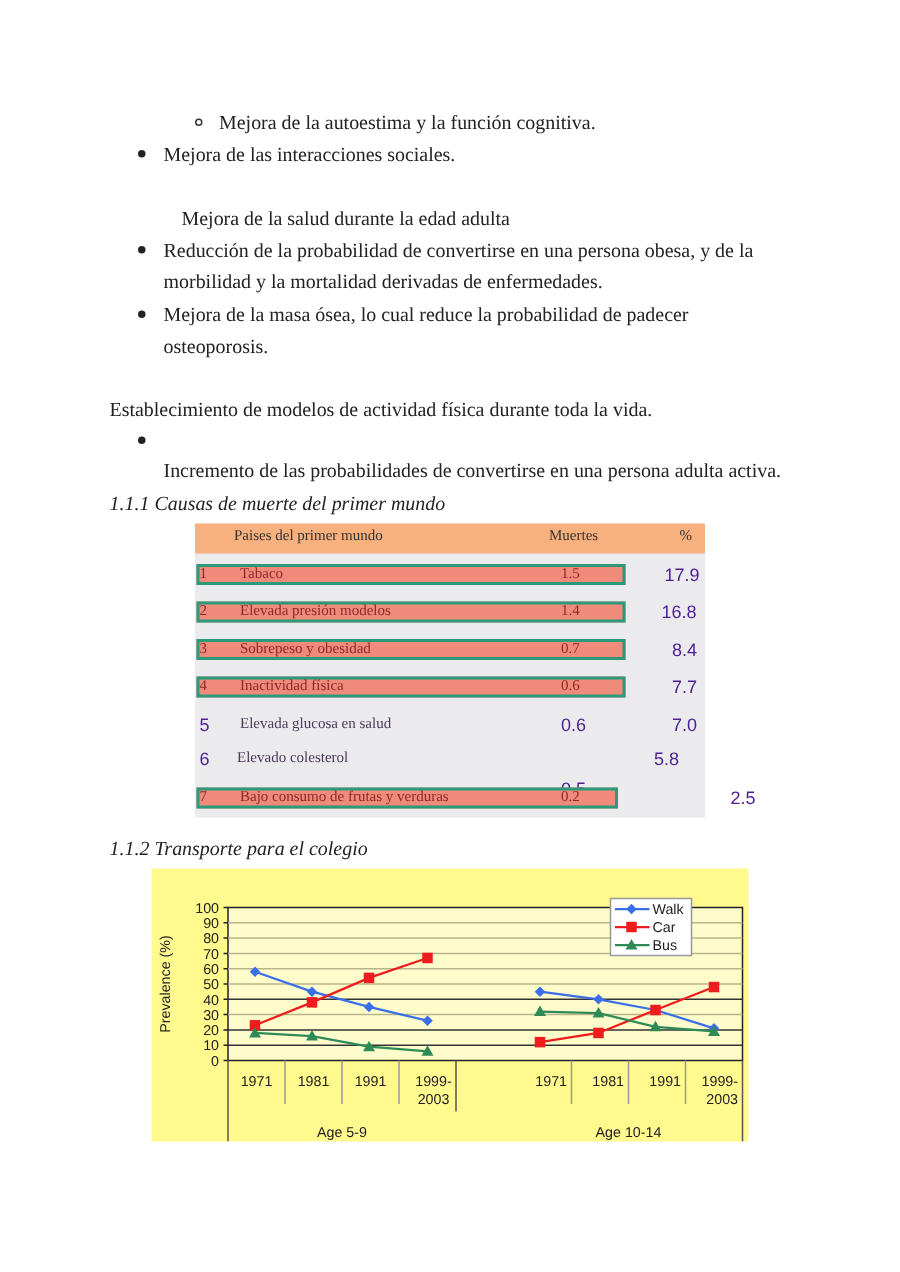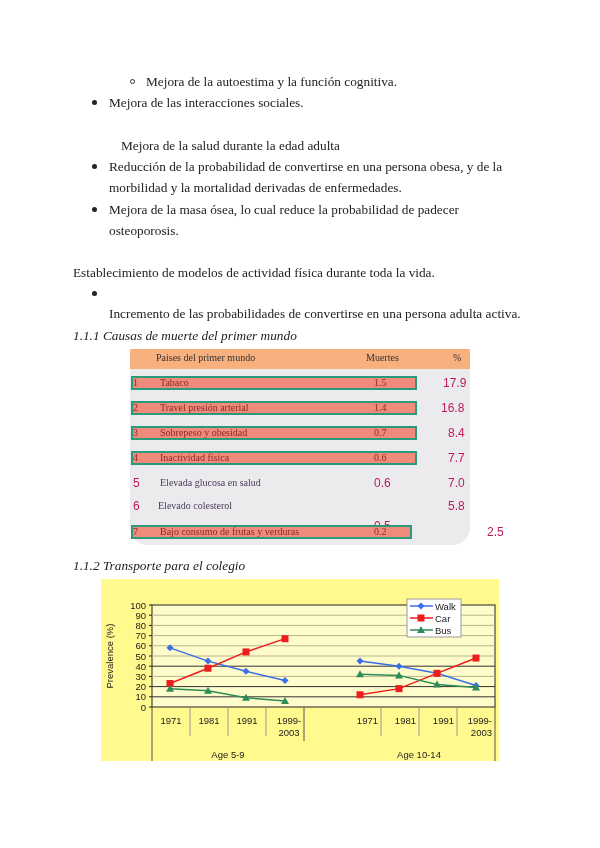--- a/index.html
+++ b/index.html
@@ -4,28 +4,28 @@
 <style>
   html, body { margin:0; padding:0; background:#ffffff; }
   body { width:600px; height:848px; position:relative; overflow:hidden;
          font-family: "Liberation Serif", "DejaVu Serif", serif; color:#222; }
   .txt { position:absolute; font-size:13.3px; line-height:18px; white-space:nowrap; }
   .bullet { position:absolute; width:5px; height:5px; border-radius:50%; background:#222; }
   .circle { position:absolute; width:5px; height:5px; border-radius:50%; border:1px solid #333; box-sizing:border-box; }
   .ital { font-style:italic; }
 
   
-  .tbl { position:absolute; left:130px; top:349px; width:340px; height:196px; background:#ebebed;border-radius:17px; }
+  .tbl { position:absolute; left:130px; top:349px; width:340px; height:196px; background:#ebebed; }
   .tbl-head { position:absolute; left:0; top:0; width:340px; height:20px; background:#f7b07e; }
   .th { position:absolute; top:3px; font-size:10px; color:#333; font-family:"Liberation Serif", serif; }
   .row { position:absolute; left:0; height:20px; width:340px; }
   .hl { position:absolute; left:1px; width:286px; height:14px; background:#f08a7a; border:2px solid #2a9a7a; box-sizing:border-box; }
   .cell { position:absolute; font-size:10px; color:#4a3a5a; font-family:"Liberation Serif", serif; top:4px; }
   .cell.hi { color:#8a2a2a; }
-  .num { position:absolute; font-size:12px; color:#be185d; font-family:"Liberation Sans", sans-serif; top:3px; }
+  .num { position:absolute; font-size:12px; color:#4c1d95; font-family:"Liberation Sans", sans-serif; top:3px; }
 
   
   .chart { position:absolute; left:101px; top:579px; width:398px; height:182px; background:#fff98e; }
   .chart svg { position:absolute; left:0; top:0; }
   .ctitle { position:absolute; left:0; width:398px; top:4px; text-align:center; font-family:"Liberation Sans", sans-serif; font-weight:bold; font-size:11px; color:#222; }
 </style>
 </head>
 <body>
 
 <div class="circle" style="left:130px;top:79px;"></div>
@@ -62,21 +62,21 @@
     <div class="hl" style="top:3px;"></div>
     <span class="cell hi" style="left:3px;">1</span>
     <span class="cell hi" style="left:30px;">Tabaco</span>
     <span class="cell hi" style="left:244px;">1.5</span>
     <span class="num" style="left:313px;">17.9</span>
   </div>
 
   <div class="row" style="top:49px;">
     <div class="hl" style="top:3px;"></div>
     <span class="cell hi" style="left:3px;">2</span>
-    <span class="cell hi" style="left:30px;">Travel presión arterial</span>
+    <span class="cell hi" style="left:30px;">Elevada presión modelos</span>
     <span class="cell hi" style="left:244px;">1.4</span>
     <span class="num" style="left:311px;">16.8</span>
   </div>
 
   <div class="row" style="top:74px;">
     <div class="hl" style="top:3px;"></div>
     <span class="cell hi" style="left:3px;">3</span>
     <span class="cell hi" style="left:30px;">Sobrepeso y obesidad</span>
     <span class="cell hi" style="left:244px;">0.7</span>
     <span class="num" style="left:318px;">8.4</span>
@@ -94,21 +94,21 @@
     <span class="num" style="left:3px;">5</span>
     <span class="cell" style="left:30px;">Elevada glucosa en salud</span>
     <span class="num" style="left:244px;">0.6</span>
     <span class="num" style="left:318px;">7.0</span>
   </div>
 
   <div class="row" style="top:147px;">
     <span class="num" style="left:3px;">6</span>
     <span class="cell" style="left:28px;">Elevado colesterol</span>
     <span class="num" style="left:244px;margin-top:20px;">0.5</span>
-    <span class="num" style="left:318px;text-align:center;">5.8</span>
+    <span class="num" style="left:306px;text-align:center;">5.8</span>
   </div>
 
   <div class="row" style="top:173px;">
     <div class="hl" style="top:3px; width:281px;"></div>
     <span class="cell hi" style="left:3px;">7</span>
     <span class="cell hi" style="left:30px;">Bajo consumo de frutas y verduras</span>
     <span class="cell hi" style="left:244px;">0.2</span>
     <span class="num" style="left:314px;margin-left:43px;">2.5</span>
   </div>
 </div>

